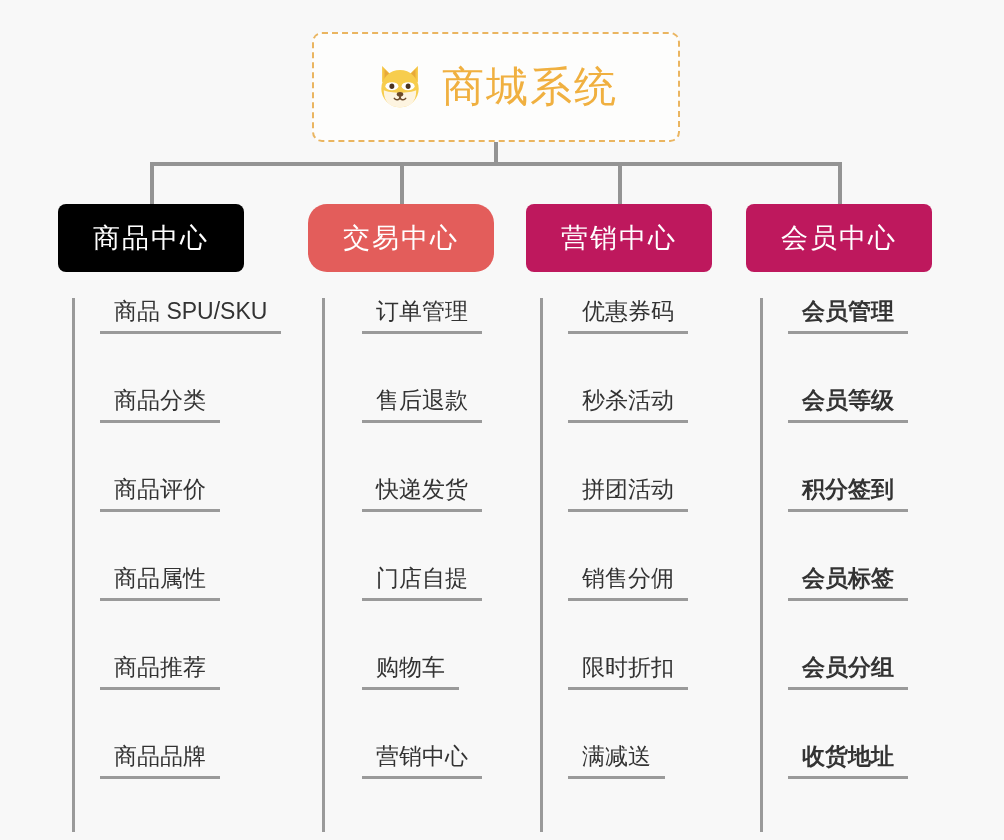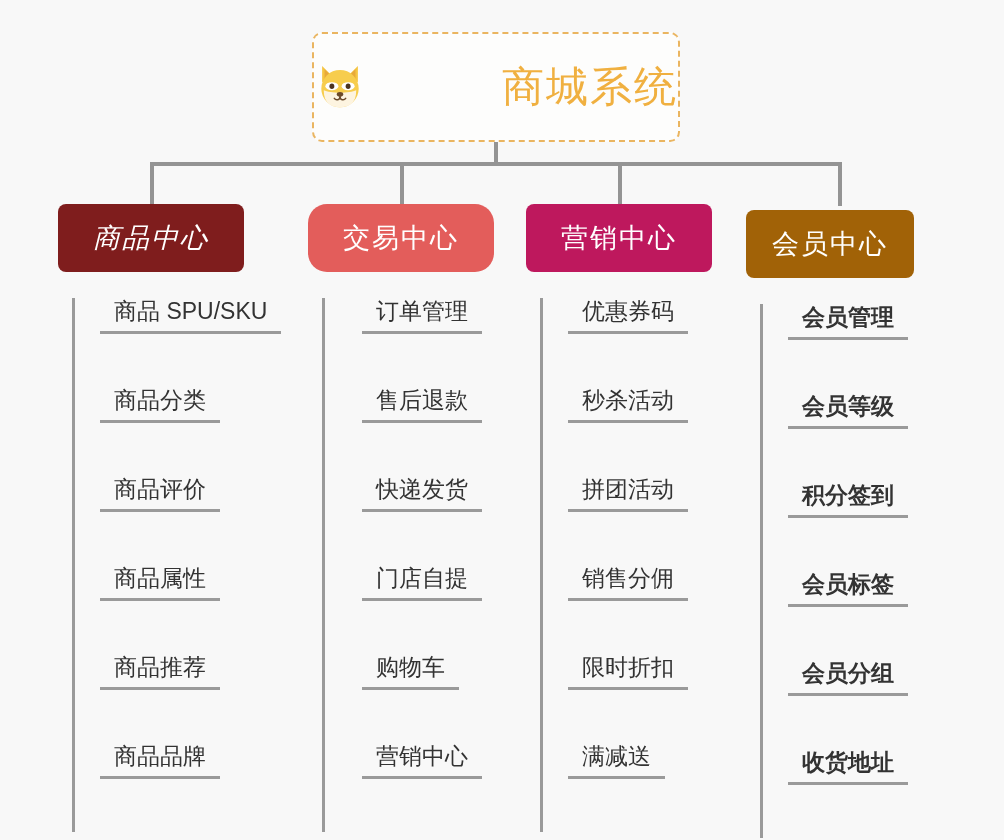--- a/index.html
+++ b/index.html
@@ -11,21 +11,21 @@
   }
   #stage{position:relative;width:1004px;height:840px;}
 
   
   .root-card{
     position:absolute;left:312px;top:32px;width:368px;height:110px;
     background:#fdfdfc;
     border:2px dashed #eab560;
     border-radius:10px;
     box-sizing:border-box;
-    display:flex;align-items:center;justify-content:space-between;
+    display:flex;align-items:center;justify-content:center;
     gap:16px;
   }
   .root-emoji{
     width:52px;height:52px;flex:0 0 52px;position:relative;
   }
   .root-title{
     font-size:42px;color:#f0b040;letter-spacing:2px;white-space:nowrap;
     line-height:1;
   }
 
@@ -88,21 +88,21 @@
   <div class="line v" style="left:494px;top:142px;height:22px;"></div>
 
   <div class="line h" style="left:150px;top:162px;width:692px;"></div>
 
   <div class="line v" style="left:150px;top:162px;height:44px;"></div>
   <div class="line v" style="left:400px;top:162px;height:44px;"></div>
   <div class="line v" style="left:618px;top:162px;height:44px;"></div>
   <div class="line v" style="left:838px;top:162px;height:44px;"></div>
 
   <div class="col" style="left:58px;width:186px;">
-    <div class="cat-box" style="background:#7f1d1d;width:186px;font-style:italic;">商品中心</div>
+    <div class="cat-box" style="background:#000000;width:186px;">商品中心</div>
     <div class="leaves" style="margin-left:14px;">
       <div class="spine"></div>
       <div class="leaf">
           <span class="leaf-label">商品 SPU/SKU</span>
         </div>
       <div class="leaf">
           <span class="leaf-label">商品分类</span>
         </div>
       <div class="leaf">
           <span class="leaf-label">商品评价</span>
@@ -163,21 +163,21 @@
       <div class="leaf">
           <span class="leaf-label">限时折扣</span>
         </div>
       <div class="leaf">
           <span class="leaf-label">满减送</span>
         </div>
     </div>
   </div>
 
   <div class="col" style="left:746px;width:186px;">
-    <div class="cat-box" style="background:#a16207;width:168px;margin-top:6px;">会员中心</div>
+    <div class="cat-box" style="background:#be185d;width:186px;">会员中心</div>
     <div class="leaves" style="margin-left:14px;font-weight:bold;">
       <div class="spine"></div>
       <div class="leaf">
           <span class="leaf-label">会员管理</span>
         </div>
       <div class="leaf">
           <span class="leaf-label">会员等级</span>
         </div>
       <div class="leaf">
           <span class="leaf-label">积分签到</span>

